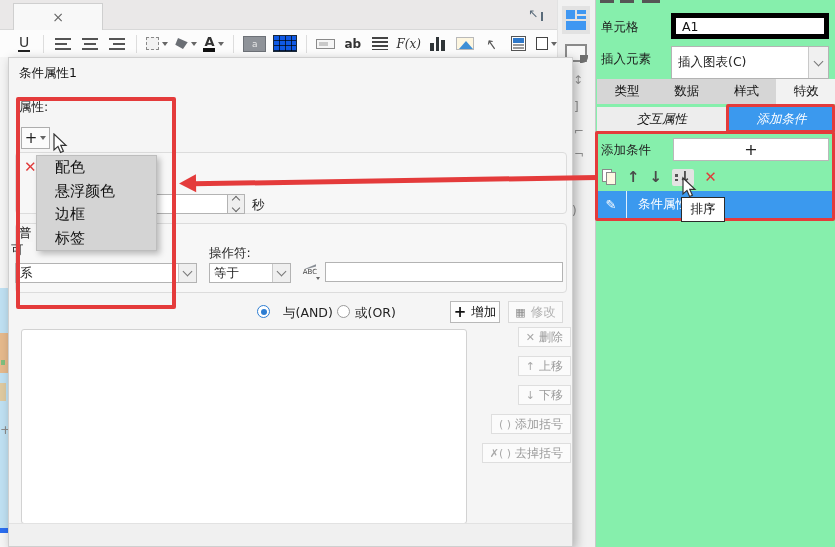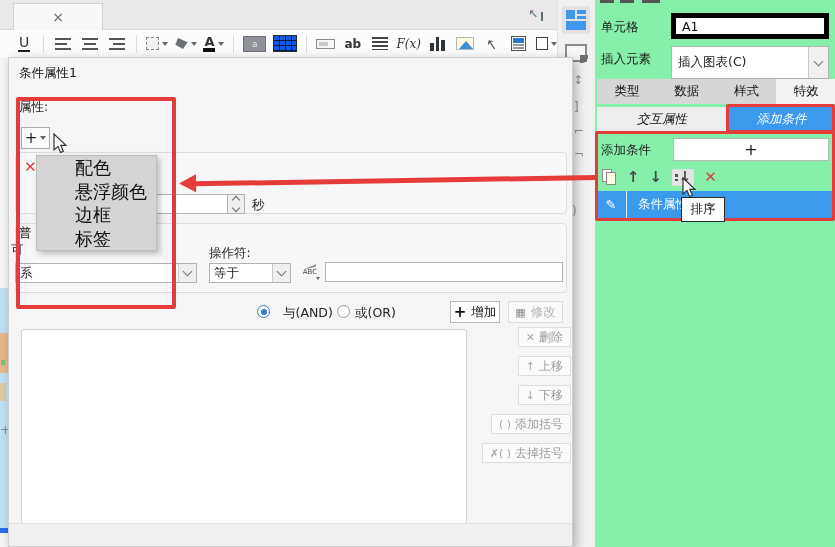--- a/index.html
+++ b/index.html
@@ -166,21 +166,21 @@
   .side-col { position:absolute; left:470px; top:269px; width:92px; display:flex; flex-direction:column;
     gap:9px; align-items:flex-end; }
   .side-btn { height:20px; background:#fbfbfb; border:1px solid #dedede; color:#9b9b9b; font-size:12px;
     display:flex; align-items:center; gap:4px; padding:0 7px; }
   .side-btn .sb-icon { font-size:11px; color:#a8a8a8; }
   .dlg-footer { position:absolute; left:0; bottom:0; width:100%; height:23px; background:#f0f0f0; border-top:1px solid #e2e2e2; }
 
   
   .attr-menu { position:absolute; left:36px; top:155px; width:121px; background:#d4d4d4;
     border:1px solid #bdbdbd; box-shadow:3px 3px 6px rgba(0,0,0,.25); z-index:8; }
-  .menu-item { height:23.5px; line-height:23.5px; padding-left:38px; font-size:18px; color:#111; }
+  .menu-item { height:23.5px; line-height:23.5px; padding-left:18px; font-size:15px; color:#111; }
 
   
   .canvas-sliver { position:absolute; left:0; top:288px; width:8px; height:245px; background:#bfe0f2; z-index:0; }
   .canvas-sliver .land1 { position:absolute; left:0; top:45px; width:8px; height:40px; background:#e5b98c; }
   .canvas-sliver .land2 { position:absolute; left:0; top:95px; width:6px; height:18px; background:#dec9a0; }
   .canvas-sliver .dot { position:absolute; left:1px; top:72px; width:4px; height:5px; background:#7fbf7f; }
   .plus-handle { position:absolute; left:0; top:424px; width:11px; height:12px; color:#8a8a8a; font-size:13px; line-height:12px; z-index:0; }
   .blue-bar { position:absolute; left:0; top:528px; width:18px; height:5px; background:#2b6ef0; z-index:0; }
 
   

